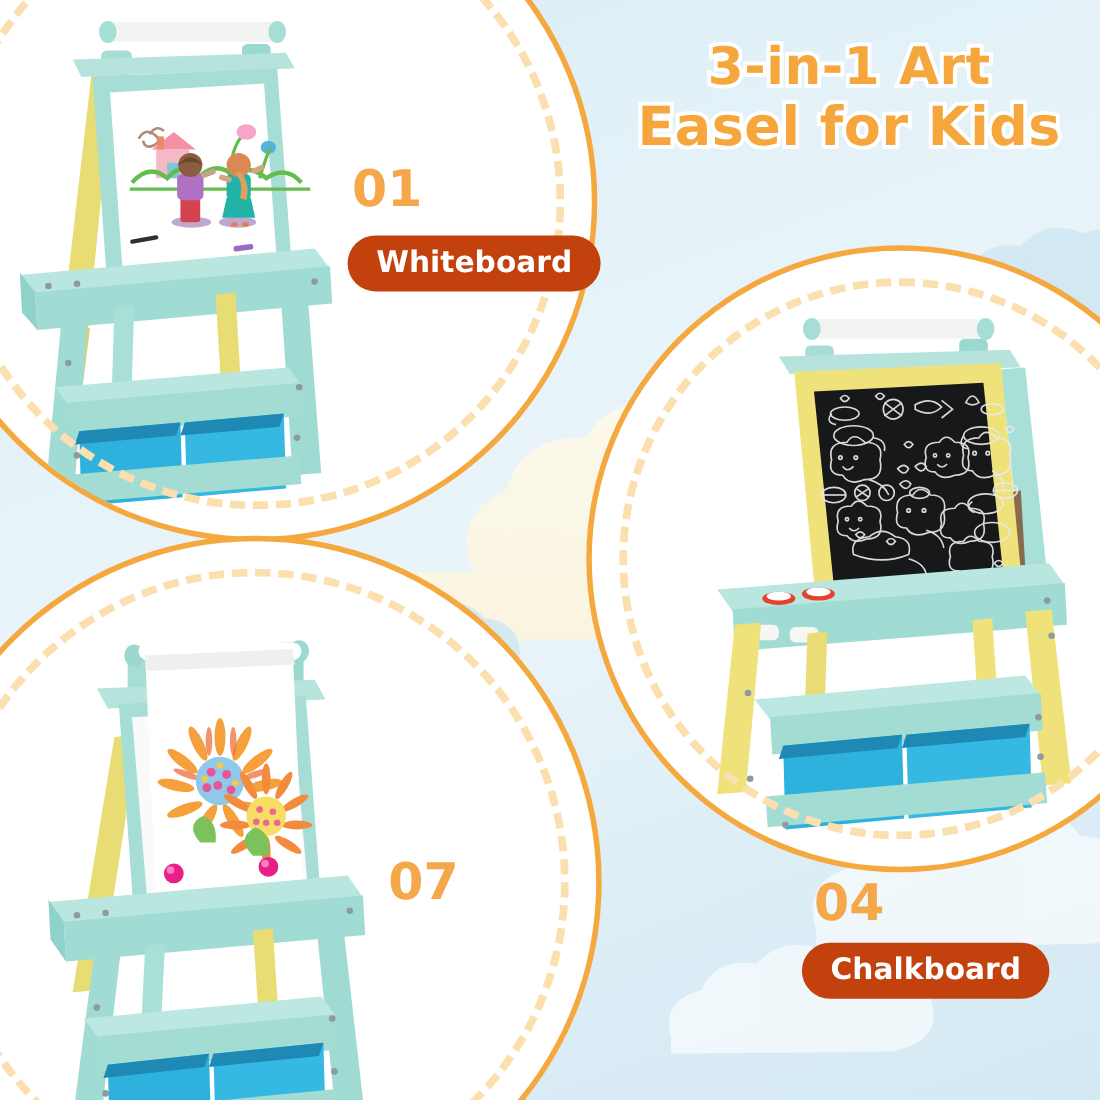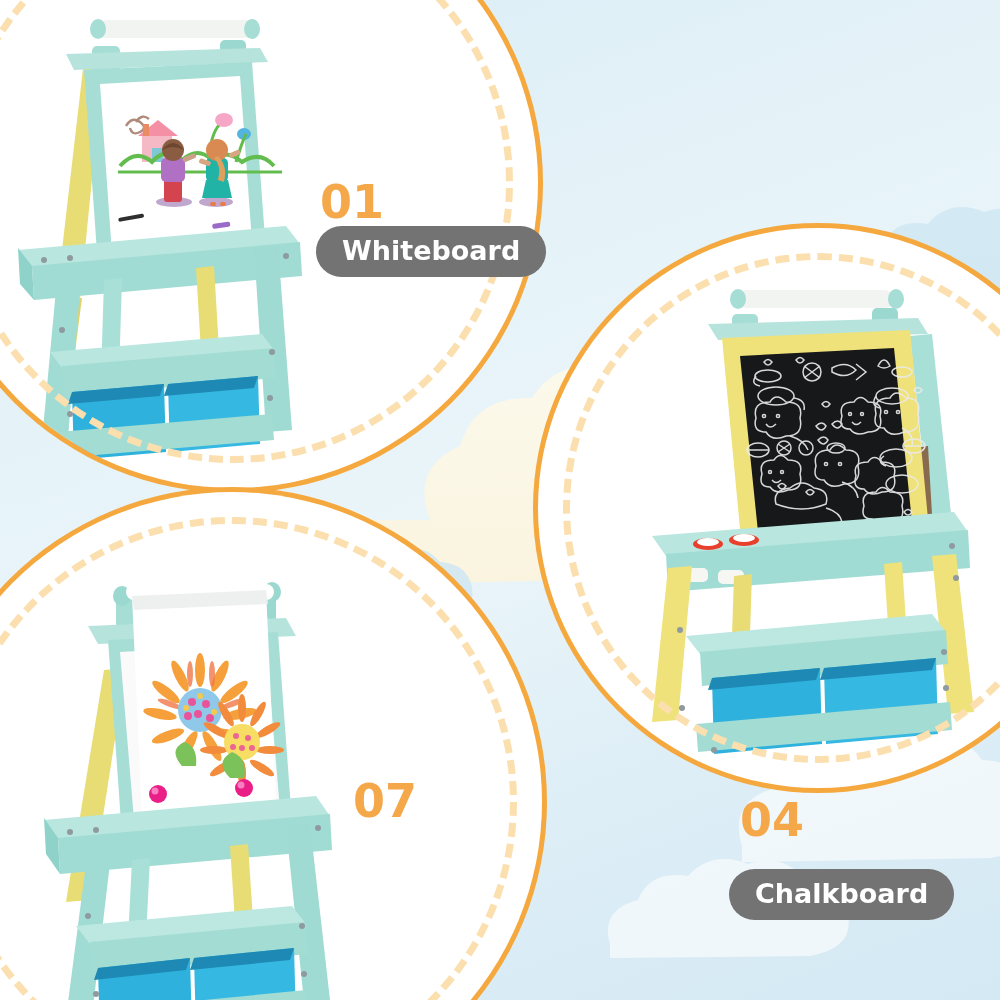--- a/index.html
+++ b/index.html
@@ -36,26 +36,26 @@
   
   .title{position:absolute;right:18px;top:34px;width:420px;text-align:center;
     font-family:"DejaVu Sans", sans-serif;font-weight:bold;font-size:47px;
     line-height:1.14;color:#f5a63c;letter-spacing:.5px;
     -webkit-text-stroke:7px #ffffff;paint-order:stroke fill;}
   .title-l2{font-size:49px;}
 
   
   .numlabel{position:absolute;font-weight:bold;color:#f4a84a;
     font-family:"DejaVu Sans", sans-serif;font-size:46px;line-height:1;}
-  .pill{position:absolute;background:#737373;color:#fff;border-radius:40px;
+  .pill{position:absolute;background:#c2410c;color:#fff;border-radius:40px;
     font-family:"DejaVu Sans", sans-serif;font-weight:bold;
     display:flex;align-items:center;justify-content:center;text-align:center;
-    padding:9px 26px;font-size:27px;line-height:1.22;margin-top:12px;}
-
-  #num01{left:320px;top:148px;margin-top:31px;}
+    padding:9px 26px;font-size:27px;line-height:1.22;}
+
+  #num01{left:320px;top:148px;}
   #pill01{left:316px;top:214px;}
   #num02{left:740px;top:797px;}
   #pill02{left:729px;top:857px;}
   #num03{left:353px;top:778px;}
   #pill03{left:342px;top:838px;width:186px;}
 </style>
 </head>
 <body>
 
 <div class="stage">
@@ -417,20 +417,24 @@
           <circle cx="272" cy="378" r="3"></circle>
             <circle cx="66" cy="446" r="3"></circle>
           <circle cx="274" cy="426" r="3"></circle>
             <circle cx="90" cy="490" r="3"></circle>
         </g>
       </g>
     </svg>
   </div>
   <div class="panel-dash" id="panel3-dash"></div>
 
+  <div class="title">
+    <div>3-in-1 Art</div>
+    <div class="title-l2">Easel for Kids</div>
+  </div>
 
   <div class="numlabel" id="num01">01</div>
   <div class="pill" id="pill01">Whiteboard</div>
 
   <div class="numlabel" id="num02">04</div>
   <div class="pill" id="pill02">Chalkboard</div>
 
   <div class="numlabel" id="num03">07</div>
 
 </div>

